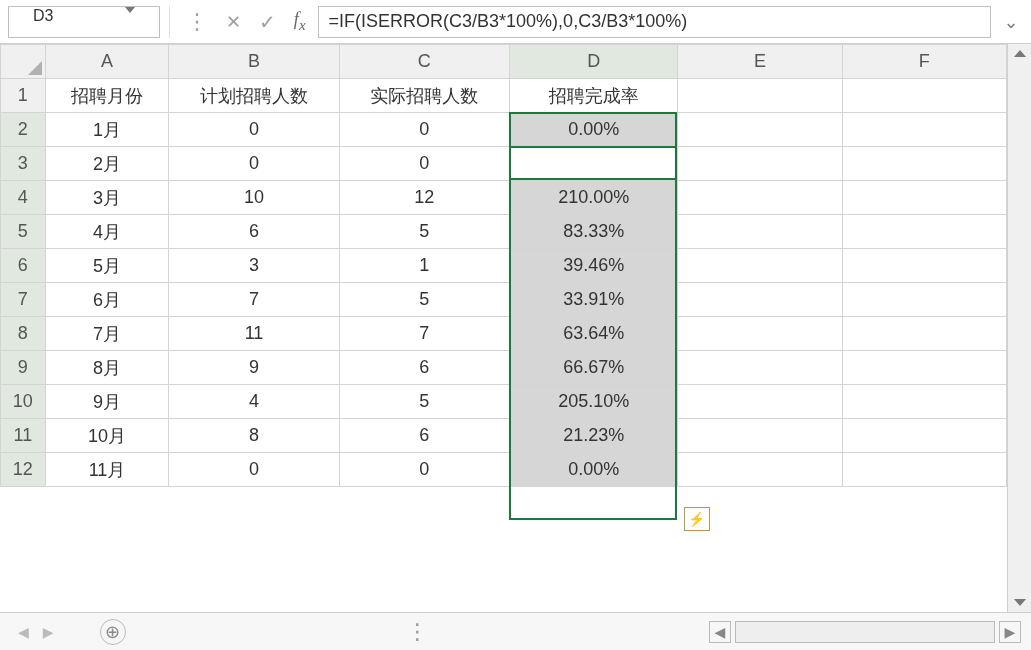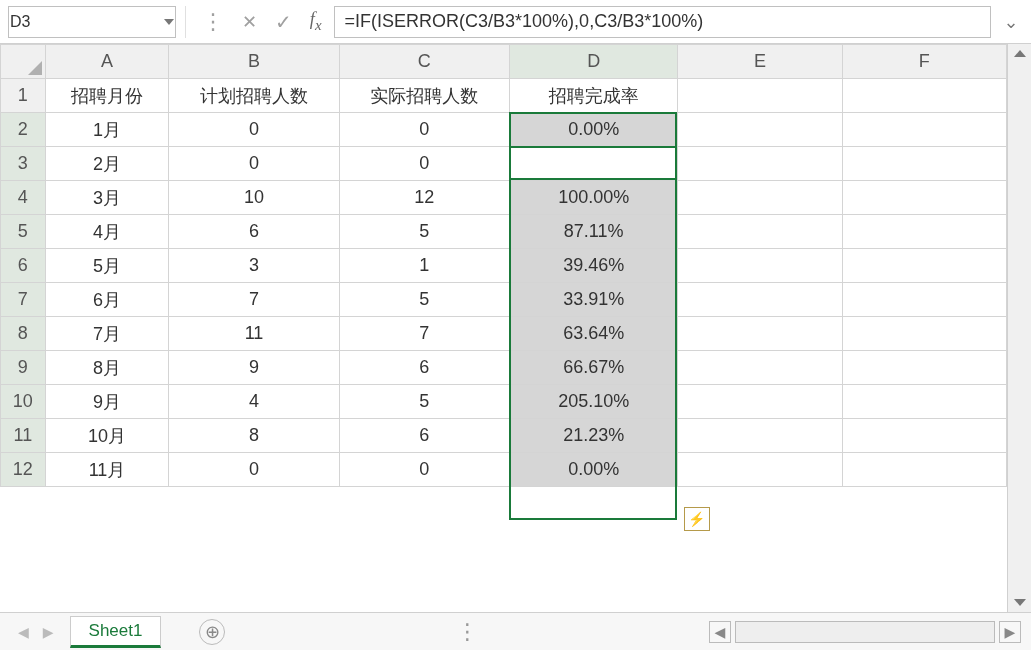--- a/index.html
+++ b/index.html
@@ -16,27 +16,27 @@
   }
   .formula-bar {
     display: flex;
     align-items: center;
     height: 44px;
     border-bottom: 1px solid #d0d0d0;
     padding: 6px 8px;
     gap: 0;
   }
   .name-box {
-    width: 168px;
+    width: 152px;
     height: 32px;
     border: 1px solid #c0c0c0;
     display: flex;
-    align-items: center;
+    align-items: flex-start;
     justify-content: space-between;
-    padding: 0 1px;
+    padding: 0 24px;
     font-size: 16px;
     background: #fff;
   }
   .name-box .caret {
     width: 0; height: 0;
     border-left: 5px solid transparent;
     border-right: 5px solid transparent;
     border-top: 6px solid #777;
   }
   .fx-sep {
@@ -287,30 +287,30 @@
             <td class="bordered">0</td>
             <td class="bordered">0.00%</td>
             <td></td>
             <td></td>
           </tr>
           <tr>
             <th class="rowhdr sel">4</th>
             <td class="bordered">3月</td>
             <td class="bordered">10</td>
             <td class="bordered">12</td>
-            <td class="bordered shaded">100.00%</td>
+            <td class="bordered shaded">210.00%</td>
             <td></td>
             <td></td>
           </tr>
           <tr>
             <th class="rowhdr sel">5</th>
             <td class="bordered">4月</td>
             <td class="bordered">6</td>
             <td class="bordered">5</td>
-            <td class="bordered shaded">87.11%</td>
+            <td class="bordered shaded">83.33%</td>
             <td></td>
             <td></td>
           </tr>
           <tr>
             <th class="rowhdr sel">6</th>
             <td class="bordered">5月</td>
             <td class="bordered">3</td>
             <td class="bordered">1</td>
             <td class="bordered shaded">39.46%</td>
             <td></td>
@@ -382,21 +382,20 @@
     <div class="arrow up"></div>
     <div class="arrow down"></div>
   </div>
 </div>
 
 <div class="tabs-bar">
   <div class="tab-nav">
     <span>◀</span>
     <span>▶</span>
   </div>
-  <div class="sheet-tab">Sheet1</div>
   <div class="add-sheet">⊕</div>
   <div class="tabs-spacer">⋮</div>
   <div class="hscroll">
     <div class="box">◀</div>
     <div class="track"></div>
     <div class="box">▶</div>
   </div>
 </div>
 
 </body></html>

